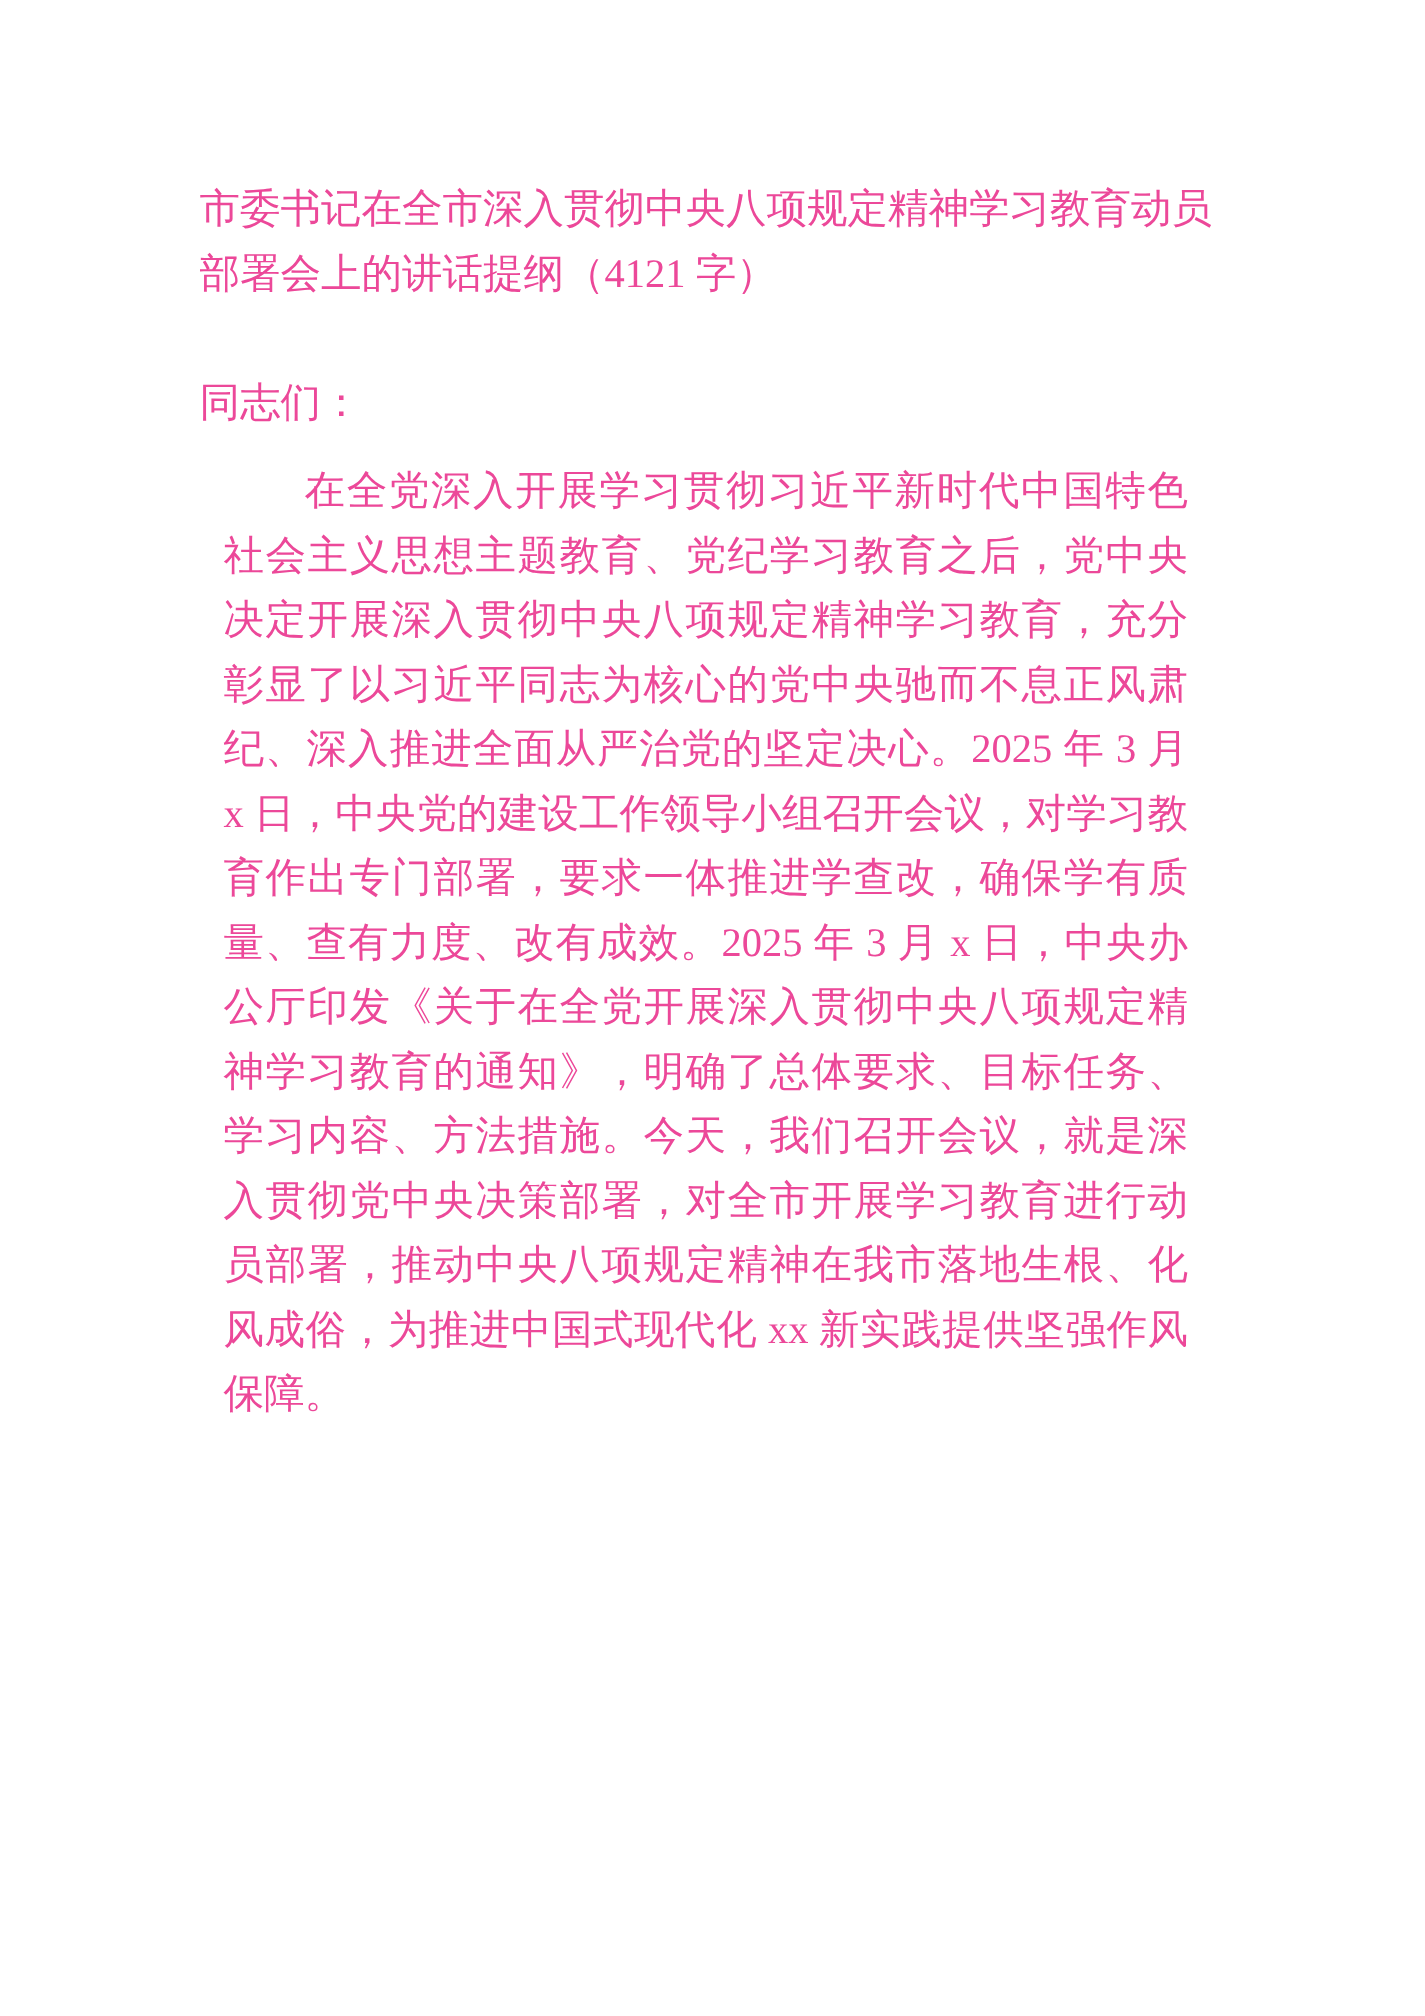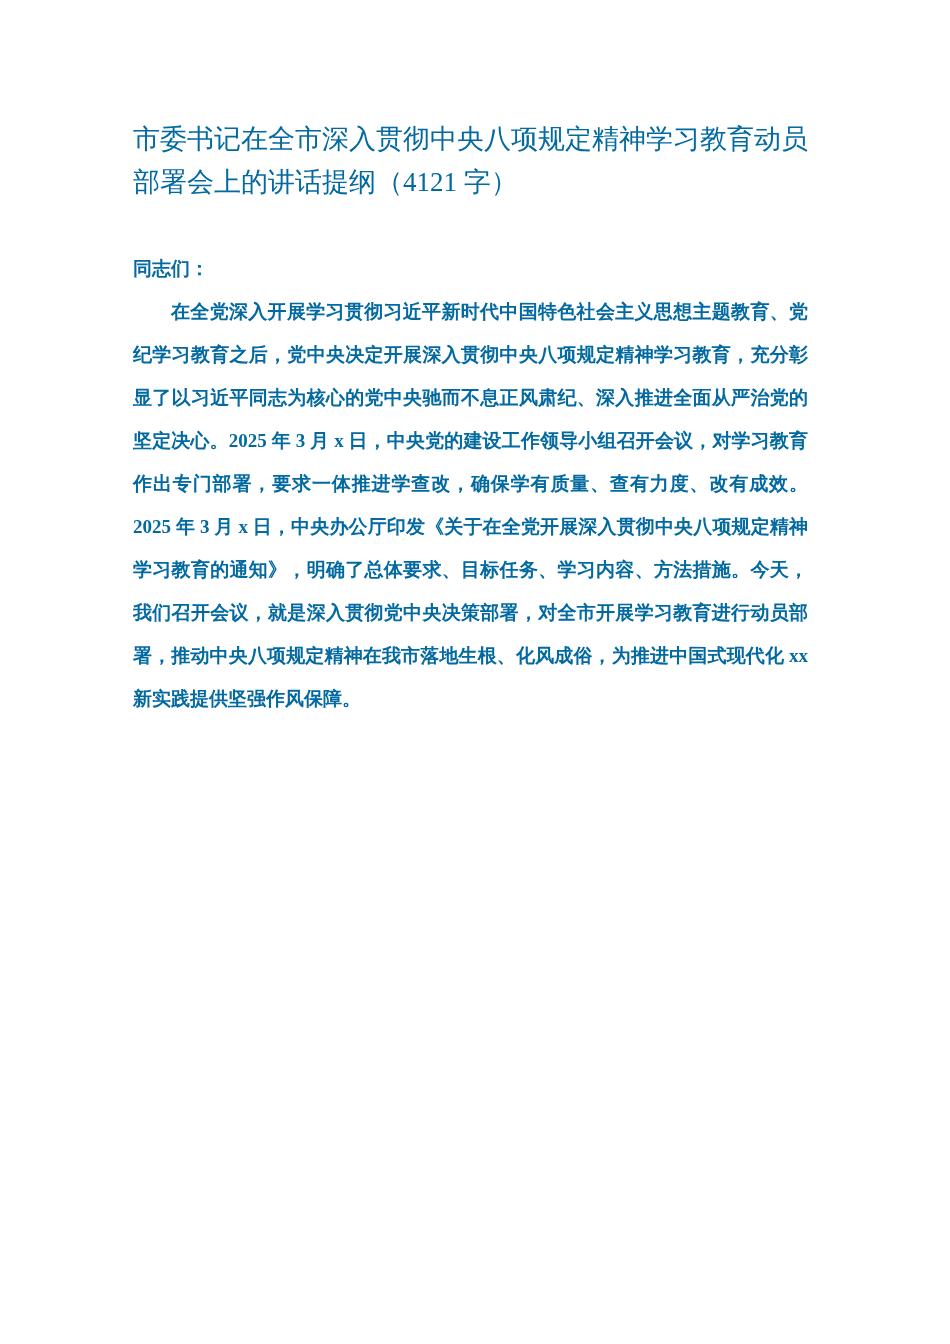--- a/index.html
+++ b/index.html
@@ -16,45 +16,45 @@
   .page {
     box-sizing: border-box;
     width: 950px;
     height: 1344px;
     padding: 118px 142px 0 133px;
     background: #ffffff;
     color: #1a1a1a;
     overflow: hidden;
   }
   .doc-text {
-    font-size: 19px;
+    font-size: 27px;
     line-height: 43px;
-    font-weight: bold;
+    font-weight: normal;
     text-align: justify;
     text-justify: inter-ideograph;
     letter-spacing: 0;
   }
   h1.title {
     margin: 0 0 43px 0;   
     font-size: 27px;
     font-weight: normal;
   }
   p.salutation {
     margin: 0;
     text-indent: 0;
   }
   p.para {
-    margin: 0;
+    margin: 16px;
     text-indent: 2em;     
   }
 </style>
 </head>
 <body>
 
-<div class="page" style="background: rgb(255, 255, 255); color: #0369a1;">
+<div class="page" style="background: rgb(255, 255, 255); color: #ec4899;">
 
   <h1 class="title doc-text">市委书记在全市深入贯彻中央八项规定精神学习教育动员部署会上的讲话提纲（4121 字）</h1>
 
   <p class="salutation doc-text">同志们：</p>
 
   <p class="para doc-text">在全党深入开展学习贯彻习近平新时代中国特色社会主义思想主题教育、党纪学习教育之后，党中央决定开展深入贯彻中央八项规定精神学习教育，充分彰显了以习近平同志为核心的党中央驰而不息正风肃纪、深入推进全面从严治党的坚定决心。2025 年 3 月 x 日，中央党的建设工作领导小组召开会议，对学习教育作出专门部署，要求一体推进学查改，确保学有质量、查有力度、改有成效。2025 年 3 月 x 日，中央办公厅印发《关于在全党开展深入贯彻中央八项规定精神学习教育的通知》，明确了总体要求、目标任务、学习内容、方法措施。今天，我们召开会议，就是深入贯彻党中央决策部署，对全市开展学习教育进行动员部署，推动中央八项规定精神在我市落地生根、化风成俗，为推进中国式现代化 xx 新实践提供坚强作风保障。</p>
 
 
 </div>
 

